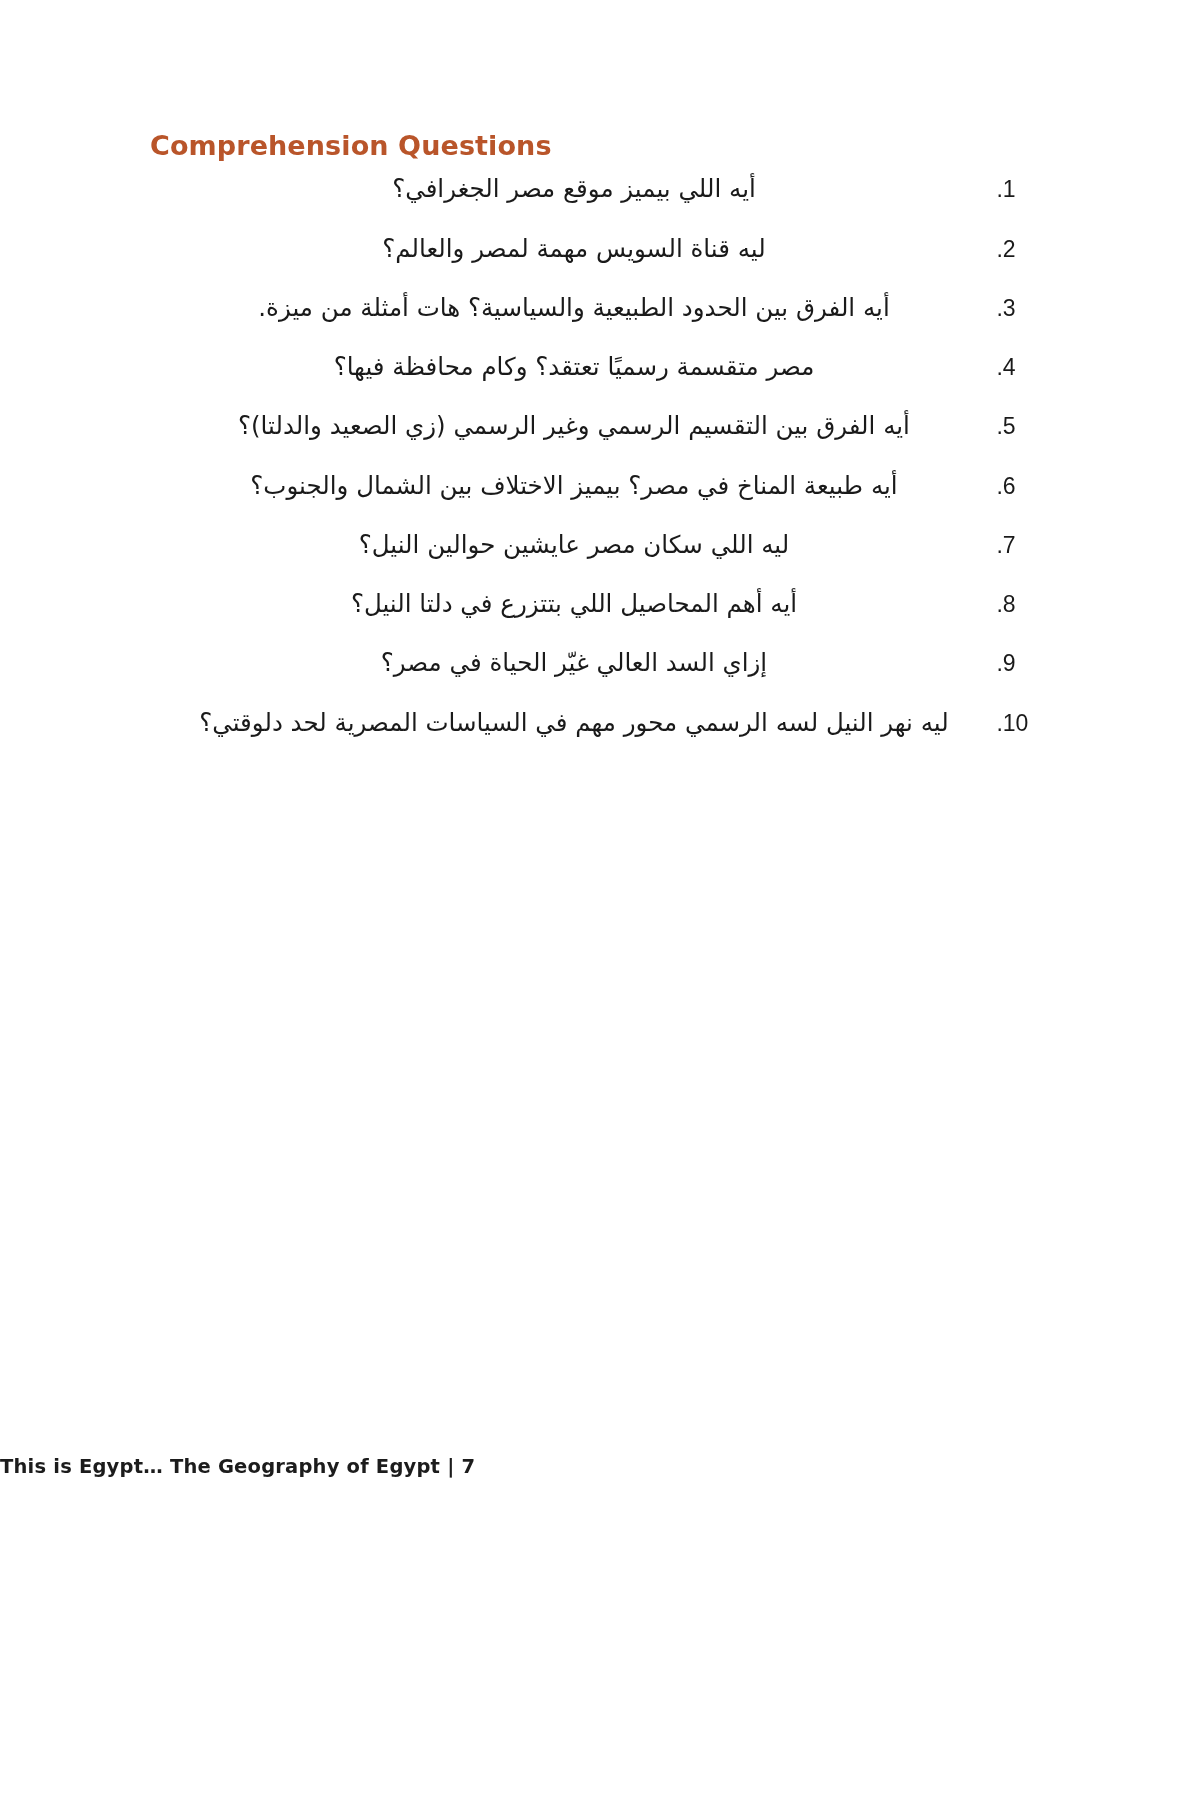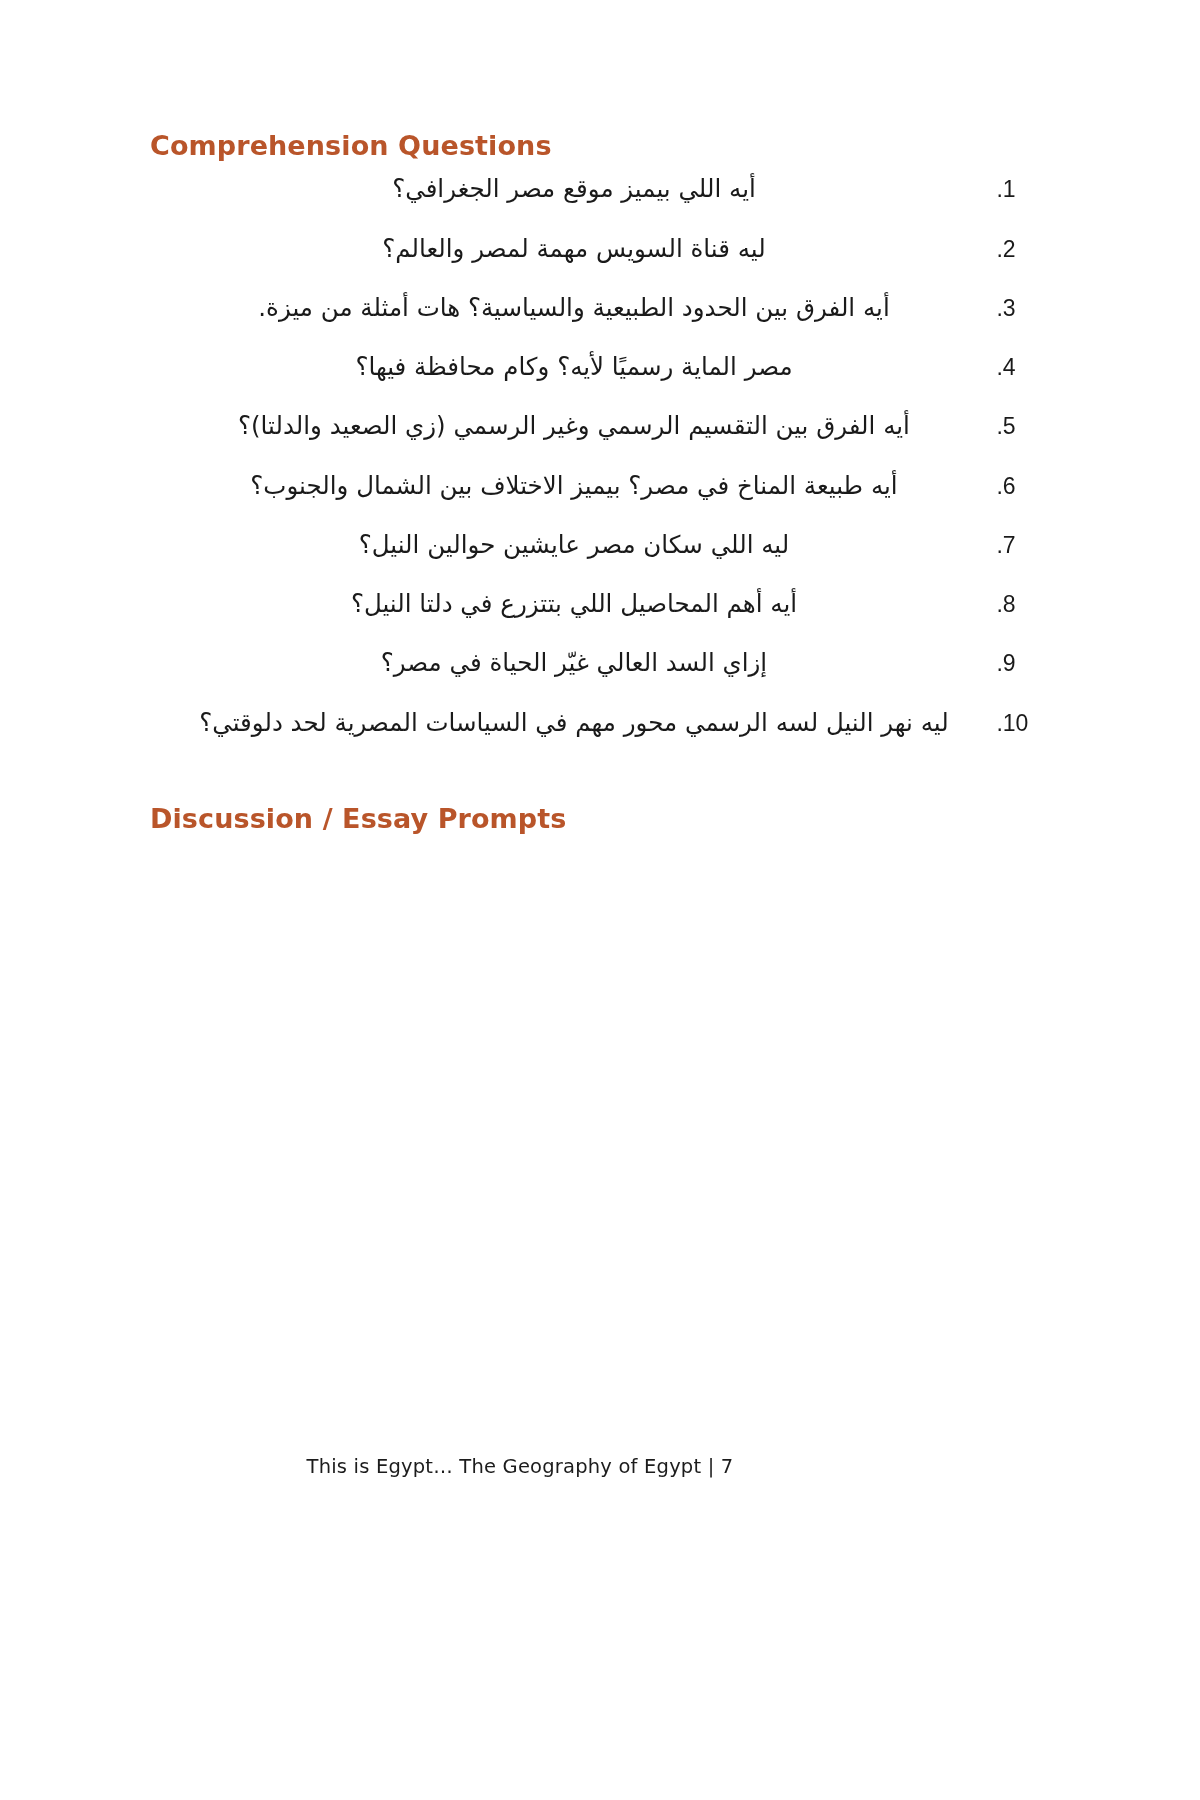--- a/index.html
+++ b/index.html
@@ -89,50 +89,48 @@
   ol.prompts > li {
     margin-bottom: 22px;
   }
 
   
   .footer {
     position: absolute;
     left: 0;
     right: 12px;
     top: 1455px;
-    text-align: center;
     font-family: "DejaVu Sans", "Liberation Sans", sans-serif;
     font-size: 19.5px;
-    font-weight: 400;
+    font-weight: 700;
     color: #1c1c1c;
     letter-spacing: 0.2px;
   }
 </style>
 </head>
 <body>
 
 <div class="page">
 
   <div class="content">
 
     <h2 class="section-heading">Comprehension Questions</h2>
 
     <ol class="rtl-list questions">
       <li><span class="q-text">أيه اللي بيميز موقع مصر الجغرافي؟</span></li>
       <li><span class="q-text">ليه قناة السويس مهمة لمصر والعالم؟</span></li>
       <li><span class="q-text">أيه الفرق بين الحدود الطبيعية والسياسية؟ هات أمثلة من ميزة.</span></li>
-      <li><span class="q-text">مصر الماية رسميًا لأيه؟ وكام محافظة فيها؟</span></li>
+      <li><span class="q-text">مصر متقسمة رسميًا تعتقد؟ وكام محافظة فيها؟</span></li>
       <li><span class="q-text">أيه الفرق بين التقسيم الرسمي وغير الرسمي (زي الصعيد والدلتا)؟</span></li>
       <li><span class="q-text">أيه طبيعة المناخ في مصر؟ بيميز الاختلاف بين الشمال والجنوب؟</span></li>
       <li><span class="q-text">ليه اللي سكان مصر عايشين حوالين النيل؟</span></li>
       <li><span class="q-text">أيه أهم المحاصيل اللي بتتزرع في دلتا النيل؟</span></li>
       <li><span class="q-text">إزاي السد العالي غيّر الحياة في مصر؟</span></li>
       <li><span class="q-text">ليه نهر النيل لسه الرسمي محور مهم في السياسات المصرية لحد دلوقتي؟</span></li>
     </ol>
 
-    <h2 class="section-heading second">Discussion / Essay Prompts</h2>
 
 
   </div>
 
   <div class="footer">This is Egypt… The Geography of Egypt | 7</div>
 
 </div>
 
 </body></html>

